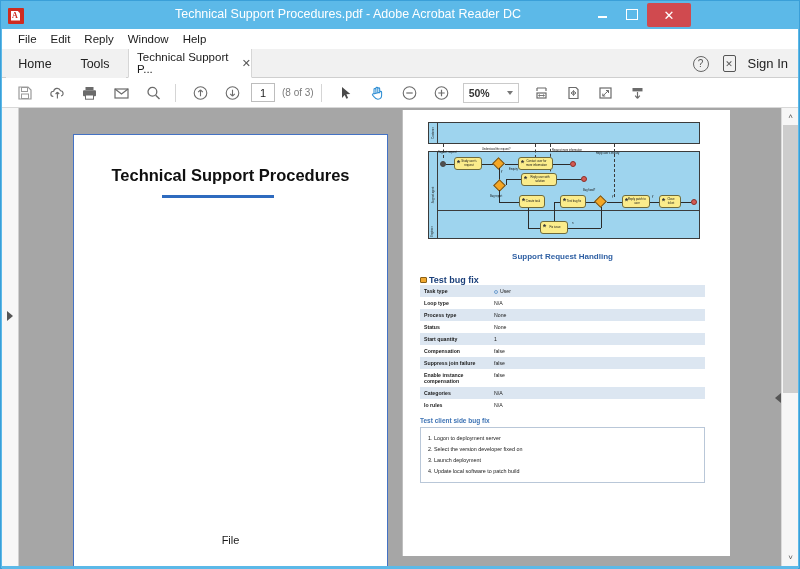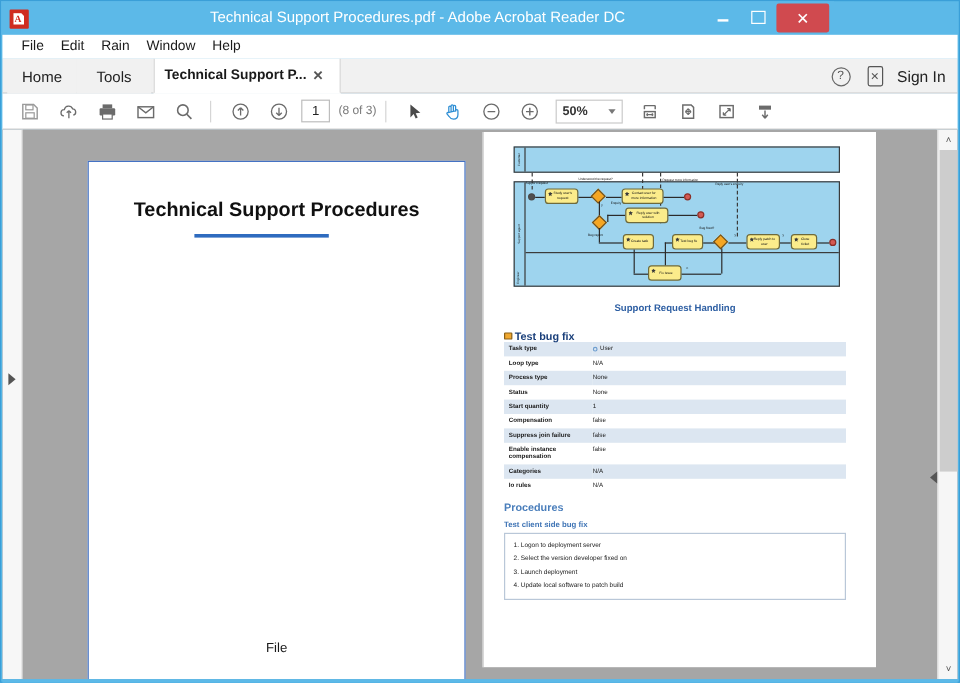--- a/index.html
+++ b/index.html
@@ -79,25 +79,25 @@
   }
   #homebtn, #toolsbtn {
     position: absolute; top: 0; height: 29px;
     display: flex; align-items: center; justify-content: center;
     font-size: 12.5px; color: #222;
     background: #f1f1f1;
   }
   #homebtn { left: 4px; width: 58px; }
   #toolsbtn { left: 62px; width: 62px; }
   #doctab {
-    position: absolute; left: 126px; top: 0; height: 29px; width: 156px;
+    position: absolute; left: 126px; top: 0; height: 29px; width: 124px;
     background: #ffffff;
     border-left: 1px solid #d6d6d6; border-right: 1px solid #d6d6d6;
     border-bottom: 1px solid #ffffff;
-    display: flex; align-items: center; padding-left: 8px; font-weight: bold;
+    display: flex; align-items: center; padding-left: 8px;
   }
   #doctab-label { font-size: 11.5px; color: #1a1a1a; }
   #doctab-close { margin-left: 5px; font-size: 11px; color: #555; }
   #tab-right { position: absolute; right: 6px; top: 0; height: 29px; display: flex; align-items: center; }
   #signin { font-size: 13px; color: #222; margin-left: 12px; margin-right: 4px; }
   .circ-icon {
     width: 16px; height: 16px; border: 1.3px solid #666; border-radius: 50%;
     display: flex; align-items: center; justify-content: center;
     font-size: 10px; color: #555; margin-left: 10px;
   }
@@ -303,21 +303,21 @@
       <div class="wbtn" id="btn-max"></div>
       <div class="wbtn" id="btn-close">
         <span>✕</span>
       </div>
     </div>
   </div>
 
   <div id="menubar">
     <div class="menu-item">File</div>
     <div class="menu-item">Edit</div>
-    <div class="menu-item">Rain</div>
+    <div class="menu-item">Reply</div>
     <div class="menu-item">Window</div>
     <div class="menu-item">Help</div>
   </div>
 
   <div id="tabstrip">
     <div id="homebtn">Home</div>
     <div id="toolsbtn">Tools</div>
     <div id="doctab">
       <span id="doctab-label">Technical Support P...</span>
       <span id="doctab-close">✕</span>
@@ -590,21 +590,20 @@
                 <td>Categories</td>
                 <td class="val">N/A</td>
               </tr>
               <tr>
                 <td>Io rules</td>
                 <td class="val">N/A</td>
               </tr>
             </tbody>
           </table>
 
-          <div class="sec-head">Procedures</div>
           <div class="proc-sub">Test client side bug fix</div>
 
           <div id="proc-box">
             <div class="proc-item">1. Logon to deployment server</div>
             <div class="proc-item">2. Select the version developer fixed on</div>
             <div class="proc-item">3. Launch deployment</div>
             <div class="proc-item">4. Update local software to patch build</div>
           </div>
 
         </div>

